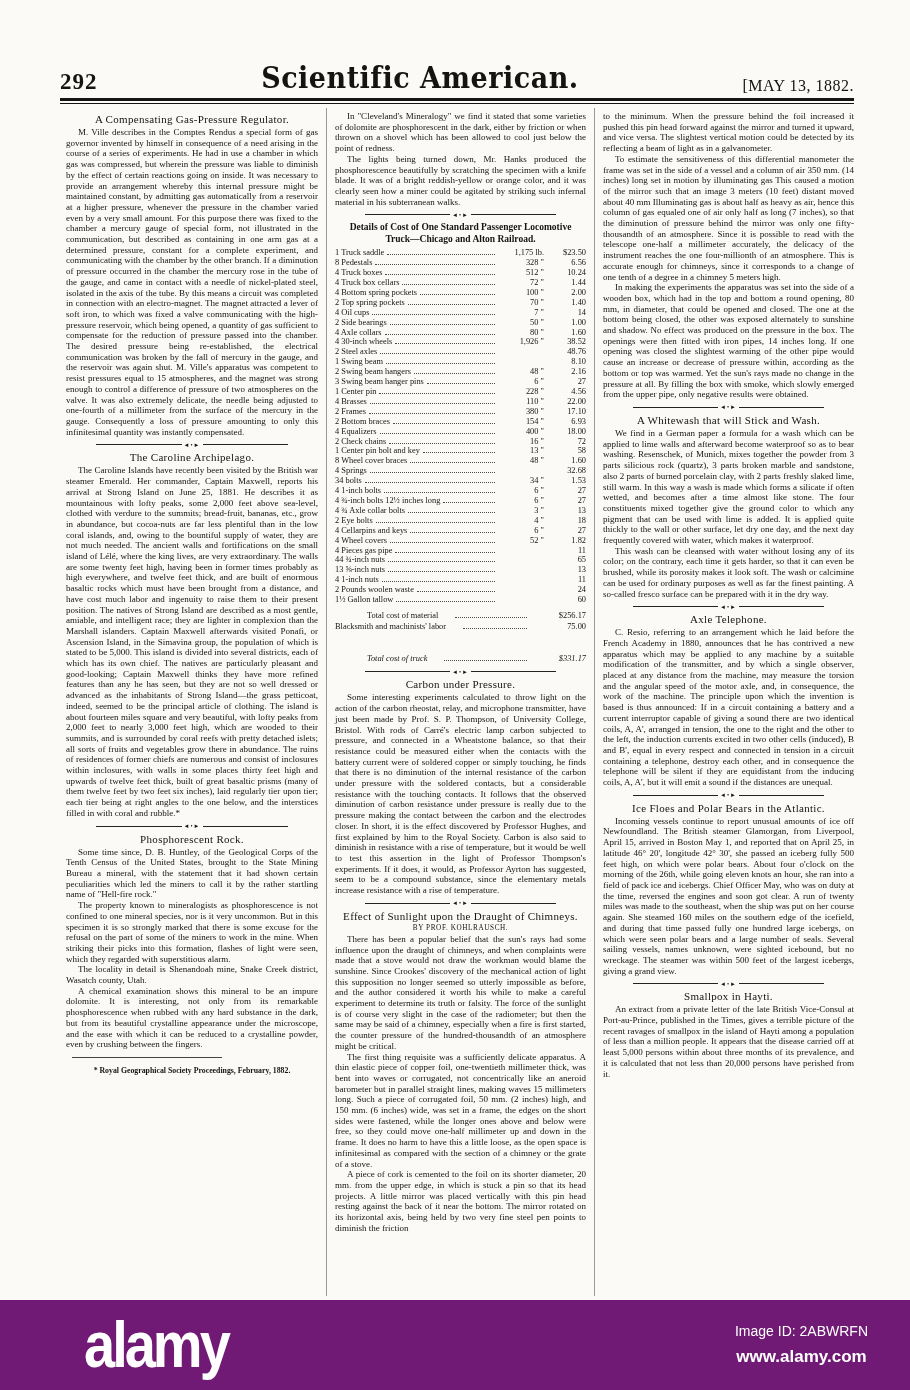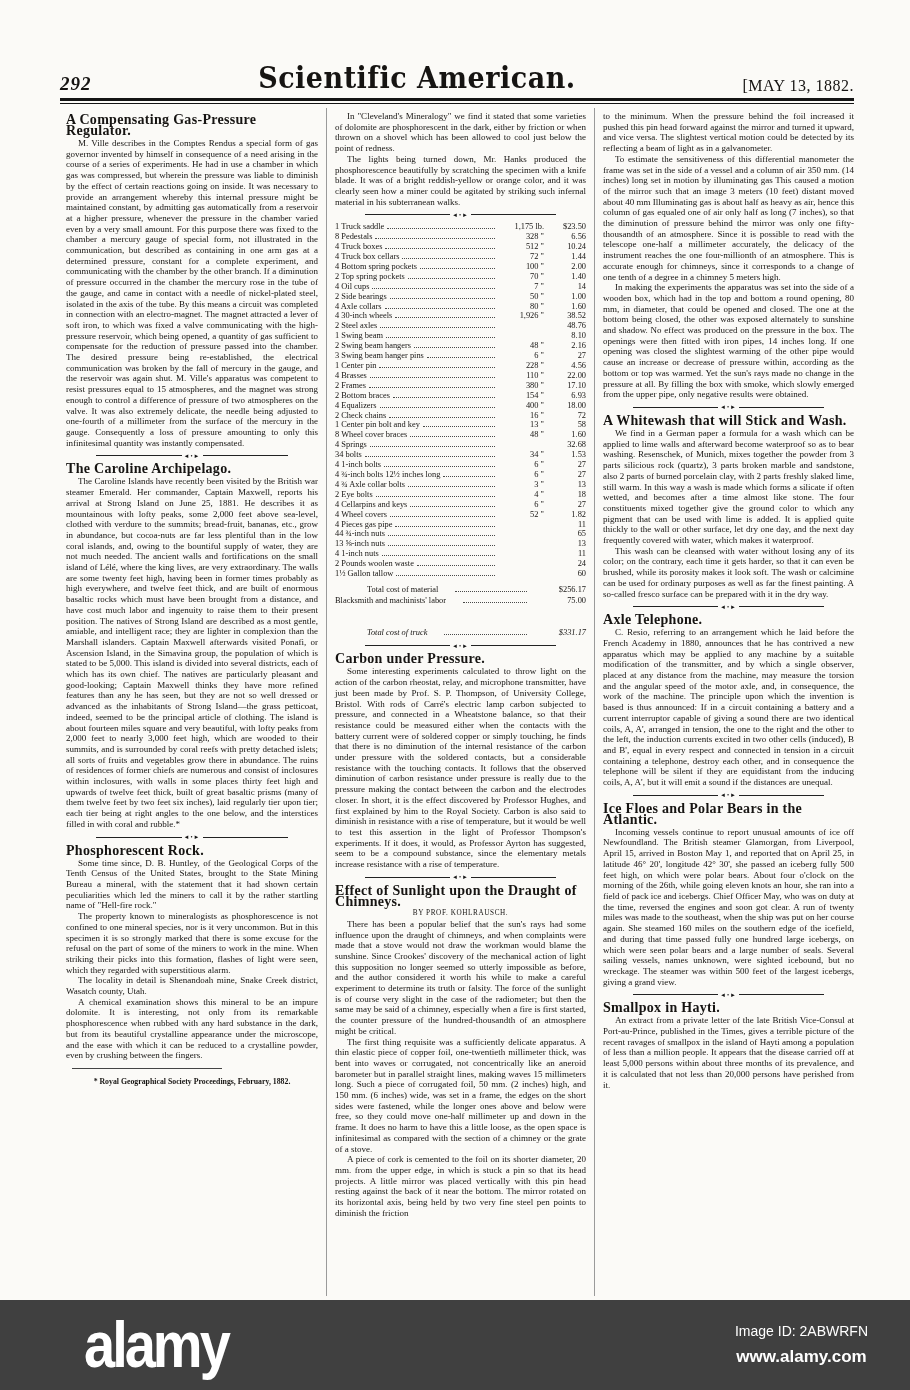--- a/index.html
+++ b/index.html
@@ -1,30 +1,30 @@
 <!DOCTYPE html>
 <html><head>
 <meta charset="utf-8">
 <style>
   * { box-sizing: border-box; }
   html,body { margin:0; padding:0; }
   body { width:910px; font-family:"Liberation Serif", serif; color:#161412; }
   .page { position:relative; width:910px; height:1390px; background:#fbfaf7; overflow:hidden; }
 
   .header-row { display:flex; align-items:flex-end; justify-content:space-between; margin:64px 56px 3px 60px; }
-  .pgnum { font-size:19px; font-weight:bold; letter-spacing:1px;font-style:italic; }
+  .pgnum { font-size:23px; font-weight:bold; letter-spacing:1px; }
   .masthead { font-family:"DejaVu Serif", serif; font-size:27px; font-weight:bold; letter-spacing:0.5px; transform:scaleY(1.12); transform-origin:bottom; }
   .issue-date { font-size:16px; letter-spacing:0.5px; }
   .double-rule { margin:0 56px 0 60px; height:6px; border-top:3px solid #141414; border-bottom:1px solid #141414; }
 
   .columns { display:flex; margin:4px 48px 0 58px; height:1188px; overflow:hidden; }
   .col { width:268px; padding:3px 8px 0 8px; }
   .col + .col { border-left:1px solid #9a9a9a; }
 
-  h3.art { font-size:14px; font-weight:bold; margin:3px 0 2px; letter-spacing:0.3px; line-height:11px; }
+  h3.art { font-size:11px; font-weight:normal; text-align:center; margin:3px 0 2px; letter-spacing:0.3px; line-height:11px; }
   .byline { font-size:7.2px; text-align:center; margin:0 0 2px; letter-spacing:0.6px; }
   p.para { margin:0; font-size:9px; line-height:10.7px; text-align:justify; text-indent:12px; }
   p.para.cont { text-indent:0; }
 
   .divider { display:flex; align-items:center; margin:3px 30px; height:9px; }
   .divider::before, .divider::after { content:""; flex:1; border-top:1px solid #222; }
   .orn { font-size:6px; line-height:6px; padding:0 2px; color:#111; letter-spacing:1px; }
 
   .fn-rule { width:150px; border-top:1px solid #444; margin:7px 0 3px 6px; }
   .footnote { font-size:7.8px; font-weight:bold; text-align:center; margin:8px; }
@@ -33,21 +33,21 @@
   .trow { display:flex; align-items:baseline; font-size:8.4px; line-height:9.9px; }
   .trow .item { white-space:nowrap; }
   .trow .lead { flex:1; border-bottom:1px dotted #4a4a4a; margin:0 3px 2px 3px; min-width:6px; }
   .trow .wt { width:46px; text-align:right; white-space:nowrap; }
   .trow .cost { width:42px; text-align:right; white-space:nowrap; }
   .totals { margin-top:5px; }
   .totals .trow { line-height:11.5px;gap:14px; }
   .totals .ind .item { margin-left:32px; }
   .totals .gap { margin-top:20px;font-style:italic; }
 
-  .alamy-bar { position:absolute; left:0; bottom:0; width:910px; height:90px; background:#404040; color:#fff;
+  .alamy-bar { position:absolute; left:0; bottom:0; width:910px; height:90px; background:#701a75; color:#fff;
                display:flex; align-items:center; justify-content:space-between; padding:0 42px 0 84px;
                font-family:"Liberation Sans", sans-serif; }
   .alamy-logo { font-weight:700; font-size:56px; letter-spacing:-3px; line-height:0.9; transform:scaleY(1.15); }
   .alamy-meta { text-align:center; font-size:14px; line-height:1.6; }
   .alamy-meta .url { font-weight:700; font-size:17px; }
 </style>
 </head>
 <body>
 
 <div class="page">
@@ -93,20 +93,21 @@
     <section class="col">
       <div>
           <p class="para">In "Cleveland's Mineralogy" we find it stated that some varieties of dolomite are phosphorescent in the dark, either by friction or when thrown on a shovel which has been allowed to cool just below the point of redness.</p>
           <p class="para">The lights being turned down, Mr. Hanks produced the phosphorescence beautifully by scratching the specimen with a knife blade. It was of a bright reddish-yellow or orange color, and it was clearly seen how a miner could be agitated by striking such infernal material in his subterranean walks.</p>
         </div>
       <div class="divider">
           <span class="orn">◄•►</span>
         </div>
 
       <div class="cost-table">
+        <div class="t-title">Details of Cost of One Standard Passenger Locomotive Truck—Chicago and Alton Railroad.</div>
         <div>
             <div class="trow">
             <span class="item">1 Truck saddle</span>
             <span class="lead"></span>
             <span class="wt">1,175 lb.</span>
             <span class="cost">$23.50</span>
           </div>
             <div class="trow">
             <span class="item">8 Pedestals</span>
             <span class="lead"></span>

